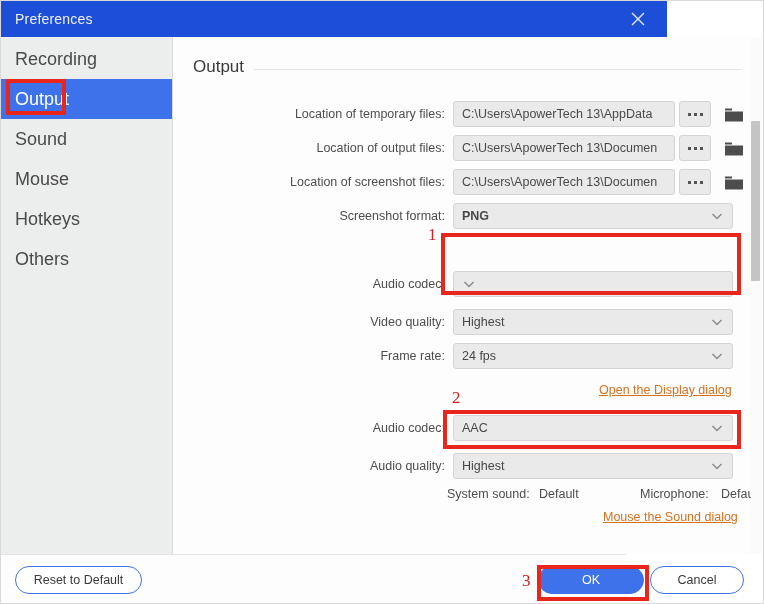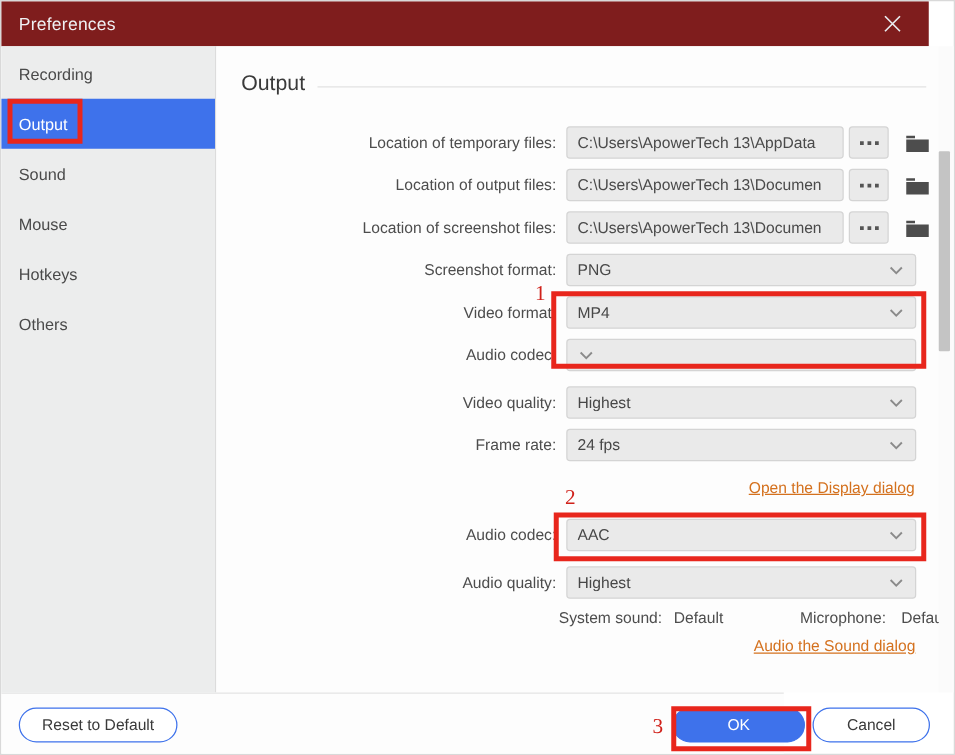--- a/index.html
+++ b/index.html
@@ -21,23 +21,23 @@
     background: #ffffff;
     box-sizing: border-box;
     border: 1px solid #d9d9d9;
     overflow: hidden;
   }
 
   
   .titlebar {
     position: absolute;
     left: 0; top: 0;
-    width: 742px;
+    width: 666px;
     height: 36px;
-    background: #7f1d1d;
+    background: #1d4ed8;
   }
   .titlebar-title {
     position: absolute;
     left: 14px;
     top: 10px;
     font-size: 14px;
     color: #f0f1f4;
     letter-spacing: .2px;
   }
   .close-btn {
@@ -69,21 +69,21 @@
     left: 0;
     width: 171px;
     height: 40px;
     display: flex;
     align-items: center;
     cursor: pointer;
     box-sizing: border-box;
   }
   .side-item .side-label {
     margin-left: 14px;
-    font-size: 13px;
+    font-size: 18px;
     color: #4a4a4a;
   }
   .side-item.selected {
     background: #3e72eb;
   }
   .side-item.selected .side-label {
     color: #ffffff;
   }
 
   
@@ -373,37 +373,28 @@
       <div class="folder-btn">
         <svg width="20" height="17" viewBox="0 0 20 17" aria-hidden="true">
           <path d="M1 2.5 h7 v2 h-7 z" fill="#4d4d4d"></path>
           <path d="M1 5.5 h18 v10 h-18 z" fill="#4d4d4d"></path>
         </svg>
       </div>
     </div>
 
     <div class="row" style="left:108px; top:166px;">
       <div class="lbl" style="width:164px;">Screenshot format:</div>
-      <div class="select" style="margin-left:8px;">
+      <div class="select" style="margin-left:8px;font-weight:bold;">
         <span class="sel-val">PNG</span>
         <svg class="chev" viewBox="0 0 14 14">
             <path d="M2.5 5 L7 9.5 L11.5 5" stroke="#8b8b8b" stroke-width="1.5" fill="none"></path>
           </svg>
       </div>
     </div>
 
-    <div class="row" style="left:108px; top:200px;">
-      <div class="lbl" style="width:164px;">Video format:</div>
-      <div class="select" style="margin-left:8px;">
-        <span class="sel-val">MP4</span>
-        <svg class="chev" viewBox="0 0 14 14">
-            <path d="M2.5 5 L7 9.5 L11.5 5" stroke="#8b8b8b" stroke-width="1.5" fill="none"></path>
-          </svg>
-      </div>
-    </div>
 
     <div class="row" style="left:108px; top:234px;">
       <div class="lbl" style="width:164px;">Audio codec:</div>
       <div class="select" style="margin-left:8px;">
         <svg class="chev" viewBox="0 0 14 14">
             <path d="M2.5 5 L7 9.5 L11.5 5" stroke="#8b8b8b" stroke-width="1.5" fill="none"></path>
           </svg>
       </div>
     </div>
 
@@ -447,21 +438,21 @@
             <path d="M2.5 5 L7 9.5 L11.5 5" stroke="#8b8b8b" stroke-width="1.5" fill="none"></path>
           </svg>
       </div>
     </div>
 
     <div class="static-row" style="left:274px; top:450px;">System sound:</div>
     <div class="static-row" style="left:366px; top:450px;">Default</div>
     <div class="static-row" style="left:467px; top:450px;">Microphone:</div>
     <div class="static-row" style="left:548px; top:450px;">Default</div>
 
-    <div class="link" style="left:430px; top:473px;">Audio the Sound dialog</div>
+    <div class="link" style="left:430px; top:473px;">Mouse the Sound dialog</div>
 
     <div class="scrolltrack">
       <div class="scrollthumb"></div>
     </div>
   </div>
 
   <div class="footer">
     <div class="pill outline" style="left:14px; top:11px; width:127px;">Reset to Default</div>
     <div class="pill primary" style="left:537px; top:11px; width:106px;">OK</div>
     <div class="pill outline" style="left:649px; top:11px; width:94px;">Cancel</div>

